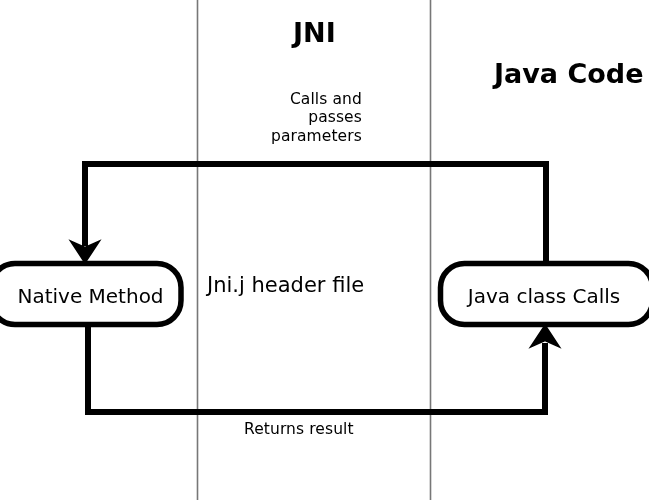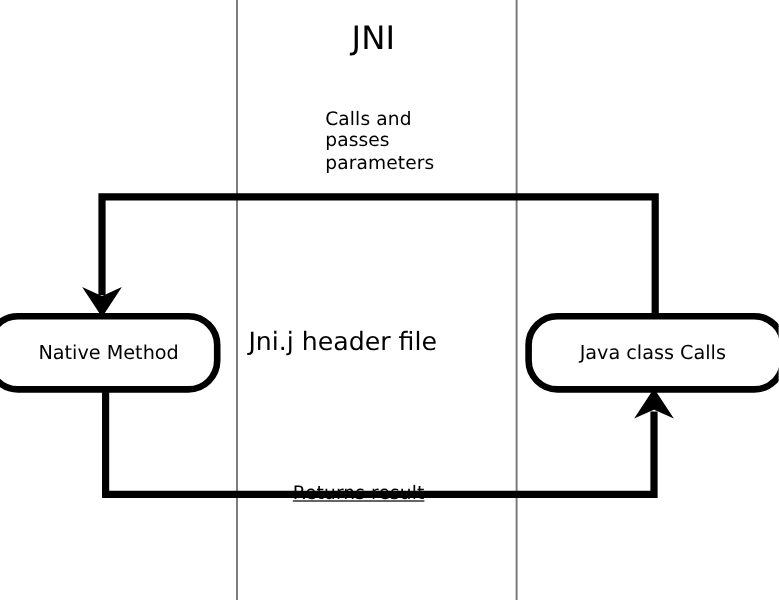--- a/index.html
+++ b/index.html
@@ -24,21 +24,21 @@
     height: 500px;
   }
   .lbl {
     position: absolute;
     white-space: pre;
     line-height: 1.18;
     color: #000000;
   }
   .section-title {
     font-size: 27px;
-    font-weight: 400;
+    font-weight: 700;
   }
   .section-title-left {
     left: 18px;
     top: 55px;
   }
   .section-title-mid {
     left: 293px;
     top: 17px;
   }
   .section-title-right {
@@ -46,36 +46,35 @@
     top: 58px;
   }
   .annot {
     font-size: 15.5px;
     font-weight: 400;
     letter-spacing: 0.1px;
   }
   .annot-calls {
     left: 271px;
     top: 90px;
-    text-align: left;
+    text-align: right;
   }
   .annot-returns {
     left: 244px;
-    top: 402px;
-    text-decoration: underline;
+    top: 420px;
   }
   .center-text {
     left: 207px;
     top: 273px;
     font-size: 21px;
     font-weight: 400;
   }
   .node-label {
     position: absolute;
-    font-size: 16px;
+    font-size: 20px;
     font-weight: 400;
     white-space: pre;
     color: #000000;
     text-align: center;
   }
   .node-label-native {
     left: 0px;
     top: 284px;
     width: 181px;
   }
@@ -104,20 +103,21 @@
     <path d="M 545 325 L 559.5 347 L 545 340.5 L 530.5 347 Z" fill="#000000" stroke="#000000" stroke-width="1.5" stroke-linejoin="miter"></path>
 
     <rect x="-9" y="263.5" width="190" height="61" rx="24" ry="24" fill="#ffffff" stroke="#000000" stroke-width="5.5"></rect>
 
     <rect x="440.5" y="263.5" width="212" height="61" rx="24" ry="24" fill="#ffffff" stroke="#000000" stroke-width="5.5"></rect>
   </svg>
 
 
   <div class="lbl section-title section-title-mid">JNI</div>
 
+  <div class="lbl section-title section-title-right">Java Code</div>
 
   <div class="lbl annot annot-calls">Calls and
 passes
 parameters</div>
 
   <div class="lbl annot annot-returns">Returns result</div>
 
   <div class="lbl center-text">Jni.j header file</div>
 
   <div class="node-label node-label-native">Native Method</div>

